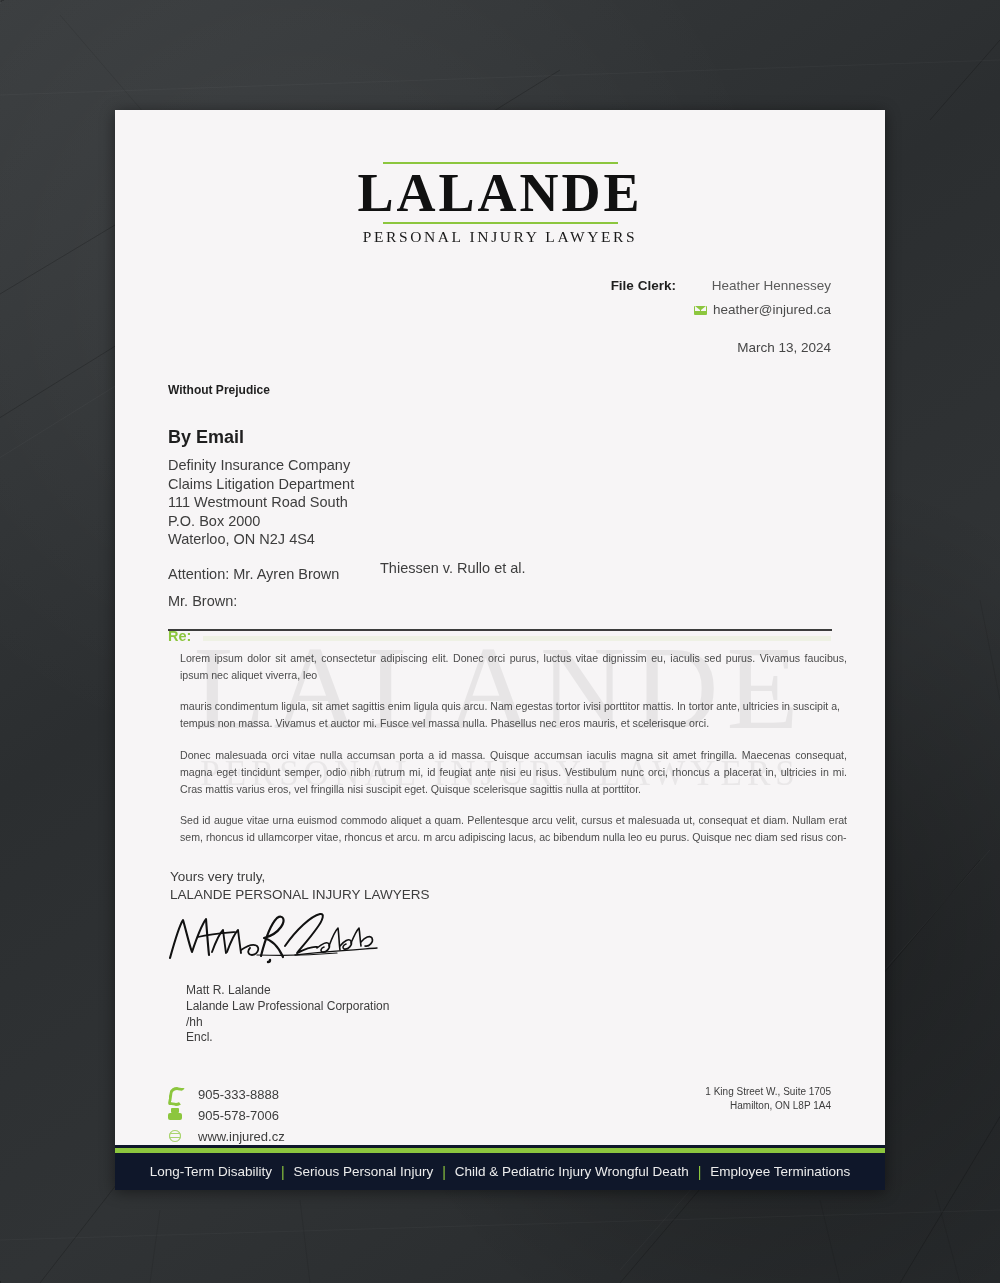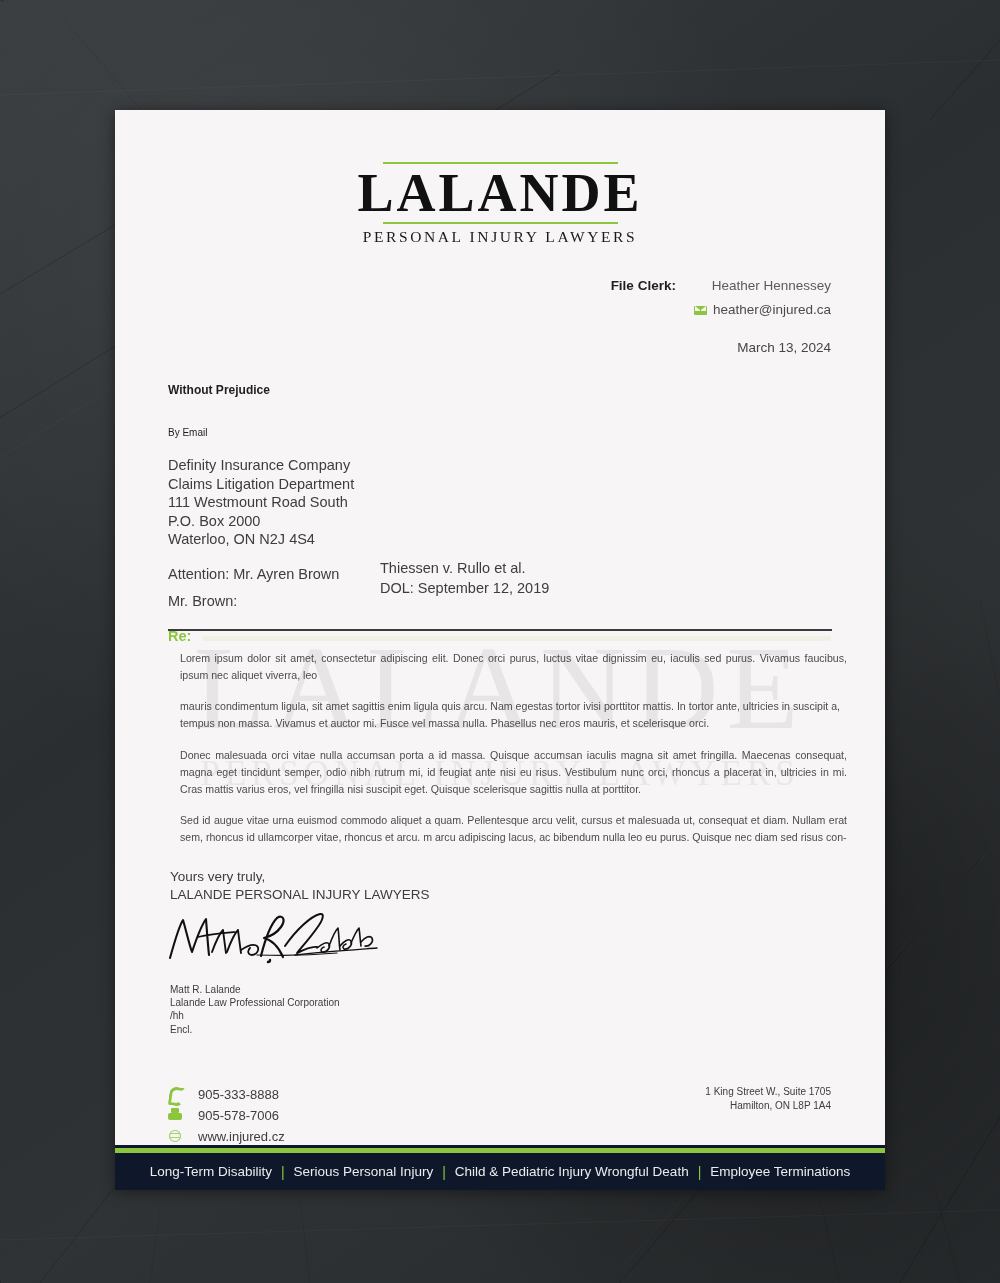--- a/index.html
+++ b/index.html
@@ -160,22 +160,22 @@
     left: 53px;
     top: 273px;
     font-size: 12px;
     font-weight: bold;
     color: #1f1f1f;
   }
   .hdr-byemail {
     position: absolute;
     left: 53px;
     top: 317px;
-    font-size: 10px;
-    font-weight: normal;
+    font-size: 18px;
+    font-weight: bold;
     color: #1f1f1f;
   }
 
   .addr-block {
     position: absolute;
     left: 53px;
     top: 346px;
     font-size: 14.5px;
     color: #3d3d3d;
     line-height: 1.28;
@@ -255,23 +255,23 @@
   }
   .signature {
     position: absolute;
     left: 50px;
     top: 800px;
     width: 230px;
     height: 60px;
   }
   .sign-off {
     position: absolute;
-    left: 55px;
+    left: 71px;
     top: 873px;
-    font-size: 10px;
+    font-size: 12px;
     color: #3d3d3d;
     line-height: 1.32;
   }
 
   
   .contact-left {
     position: absolute;
     left: 53px;
     top: 975px;
     font-size: 13px;
@@ -454,21 +454,20 @@
       <div>111 Westmount Road South</div>
       <div>P.O. Box 2000</div>
       <div>Waterloo, ON   N2J 4S4</div>
     </div>
     <div class="attn-line">Attention:  Mr. Ayren Brown</div>
     <div class="salutation">Mr. Brown:</div>
 
     <div class="re-label">Re:</div>
     <div class="re-body">
       <div>Thiessen v. Rullo et al.</div>
-      <div>DOL:  September 12, 2019</div>
     </div>
 
     <div class="rule-dark"></div>
     <div class="rule-green-faint"></div>
 
     <div class="body-copy">
       <p class="justify">Lorem ipsum dolor sit amet, consectetur adipiscing elit. Donec orci purus, luctus vitae dignissim eu, iaculis sed purus. Vivamus faucibus, ipsum nec aliquet viverra, leo</p>
       <p> mauris condimentum ligula, sit amet sagittis enim ligula quis arcu. Nam egestas tortor ivisi porttitor mattis. In tortor ante, ultricies in suscipit a, tempus non massa. Vivamus et auctor mi. Fusce vel massa nulla. Phasellus nec eros mauris, et scelerisque orci.</p>
       <p class="justify">Donec malesuada orci vitae nulla accumsan porta a id massa. Quisque accumsan iaculis magna sit amet fringilla. Maecenas consequat, magna eget tincidunt semper, odio nibh rutrum mi, id feugiat ante nisi eu risus. Vestibulum nunc orci, rhoncus a placerat in, ultricies in mi. Cras mattis varius eros, vel fringilla nisi suscipit eget. Quisque scelerisque sagittis nulla at porttitor.</p>
       <p class="justify">Sed id augue vitae urna euismod commodo aliquet a quam. Pellentesque arcu velit, cursus et malesuada ut, consequat et diam. Nullam erat sem, rhoncus id ullamcorper vitae, rhoncus et arcu. m arcu adipiscing lacus, ac bibendum nulla leo eu purus. Quisque nec diam sed risus con-</p>

